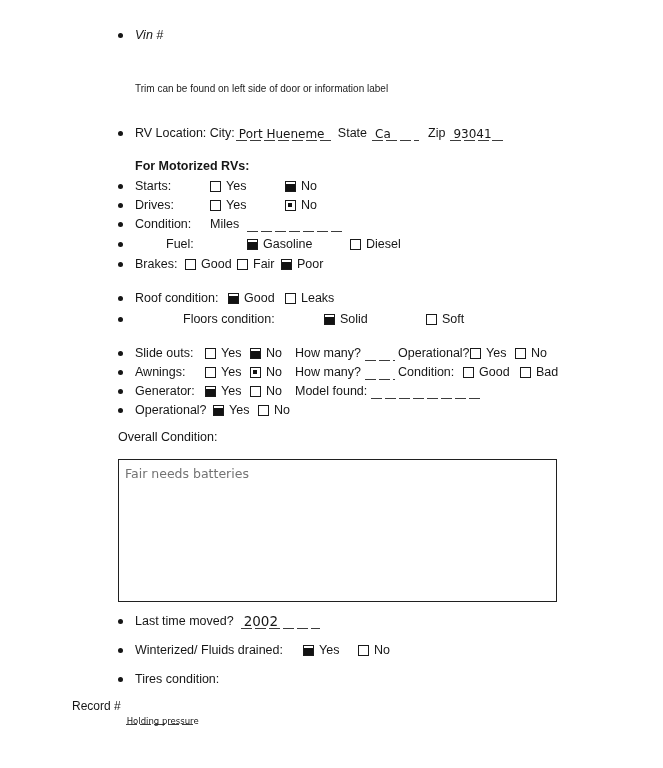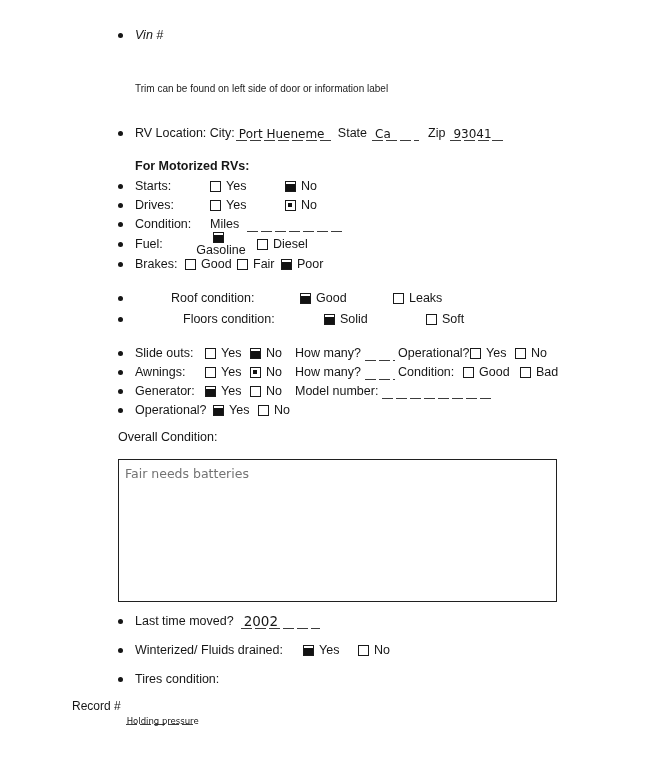--- a/index.html
+++ b/index.html
@@ -102,24 +102,24 @@
 
   <div class="row" style="left:118px;top:216px;">
     <span class="bullet"></span>
     <span class="lbl" style="width:75px;">Condition:</span>
     <span class="lbl" style="margin-right:8px;">Miles</span>
     <span class="ul" style="width:95px;">
       <span class="fill"></span>
     </span>
   </div>
 
-  <div class="row" style="left:118px;top:236px;">
+  <div class="row" style="left:118px;top:236px;gap:31px;">
     <span class="bullet"></span>
     <span class="lbl" style="width:50px;">Fuel:</span>
-    <span class="opt" style="width:72px;flex-direction:column;">
+    <span class="opt" style="width:72px;">
       <span class="cb" data-mark="solid"></span>
       <span>Gasoline</span>
     </span>
     <span class="opt">
       <span class="cb" data-mark="none"></span>
       <span>Diesel</span>
     </span>
   </div>
 
   <div class="row" style="left:118px;top:256px;">
@@ -132,21 +132,21 @@
     <span class="opt" style="width:44px;">
       <span class="cb" data-mark="none"></span>
       <span>Fair</span>
     </span>
     <span class="opt">
       <span class="cb" data-mark="solid"></span>
       <span>Poor</span>
     </span>
   </div>
 
-  <div class="row" style="left:118px;top:290px;gap:36px;">
+  <div class="row" style="left:118px;top:290px;">
     <span class="bullet"></span>
     <span class="lbl" style="width:93px;">Roof condition:</span>
     <span class="opt" style="width:57px;">
       <span class="cb" data-mark="solid"></span>
       <span>Good</span>
     </span>
     <span class="opt">
       <span class="cb" data-mark="none"></span>
       <span>Leaks</span>
     </span>
@@ -225,21 +225,21 @@
     <span class="bullet"></span>
     <span class="lbl" style="width:70px;">Generator:</span>
     <span class="opt" style="width:45px;">
       <span class="cb" data-mark="solid"></span>
       <span>Yes</span>
     </span>
     <span class="opt" style="width:45px;">
       <span class="cb" data-mark="none"></span>
       <span>No</span>
     </span>
-    <span class="lbl" style="margin-right:4px;">Model number:</span>
+    <span class="lbl" style="margin-right:4px;">Model found:</span>
     <span class="ul" style="width:112px;">
       <span class="fill"></span>
     </span>
   </div>
 
   <div class="row" style="left:118px;top:402px;">
     <span class="bullet"></span>
     <span class="lbl" style="width:78px;">Operational?</span>
     <span class="opt" style="width:45px;">
       <span class="cb" data-mark="solid"></span>

